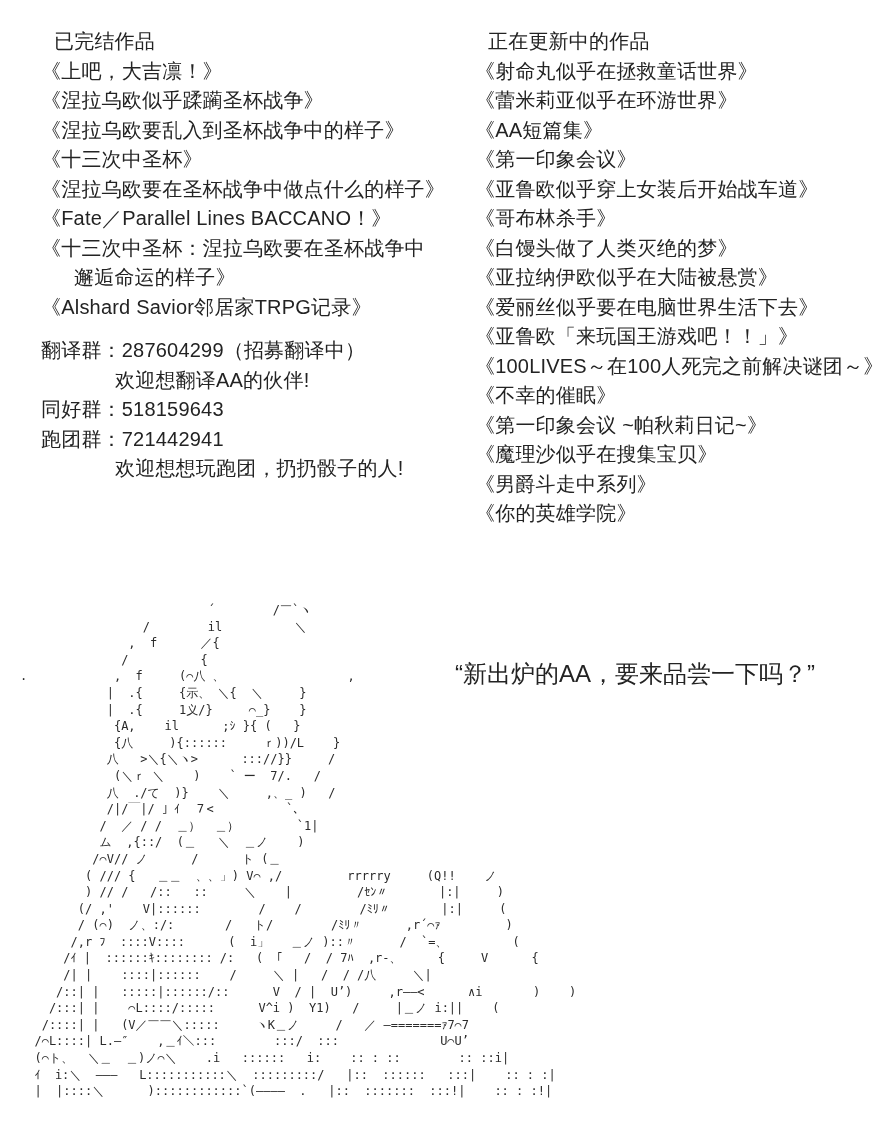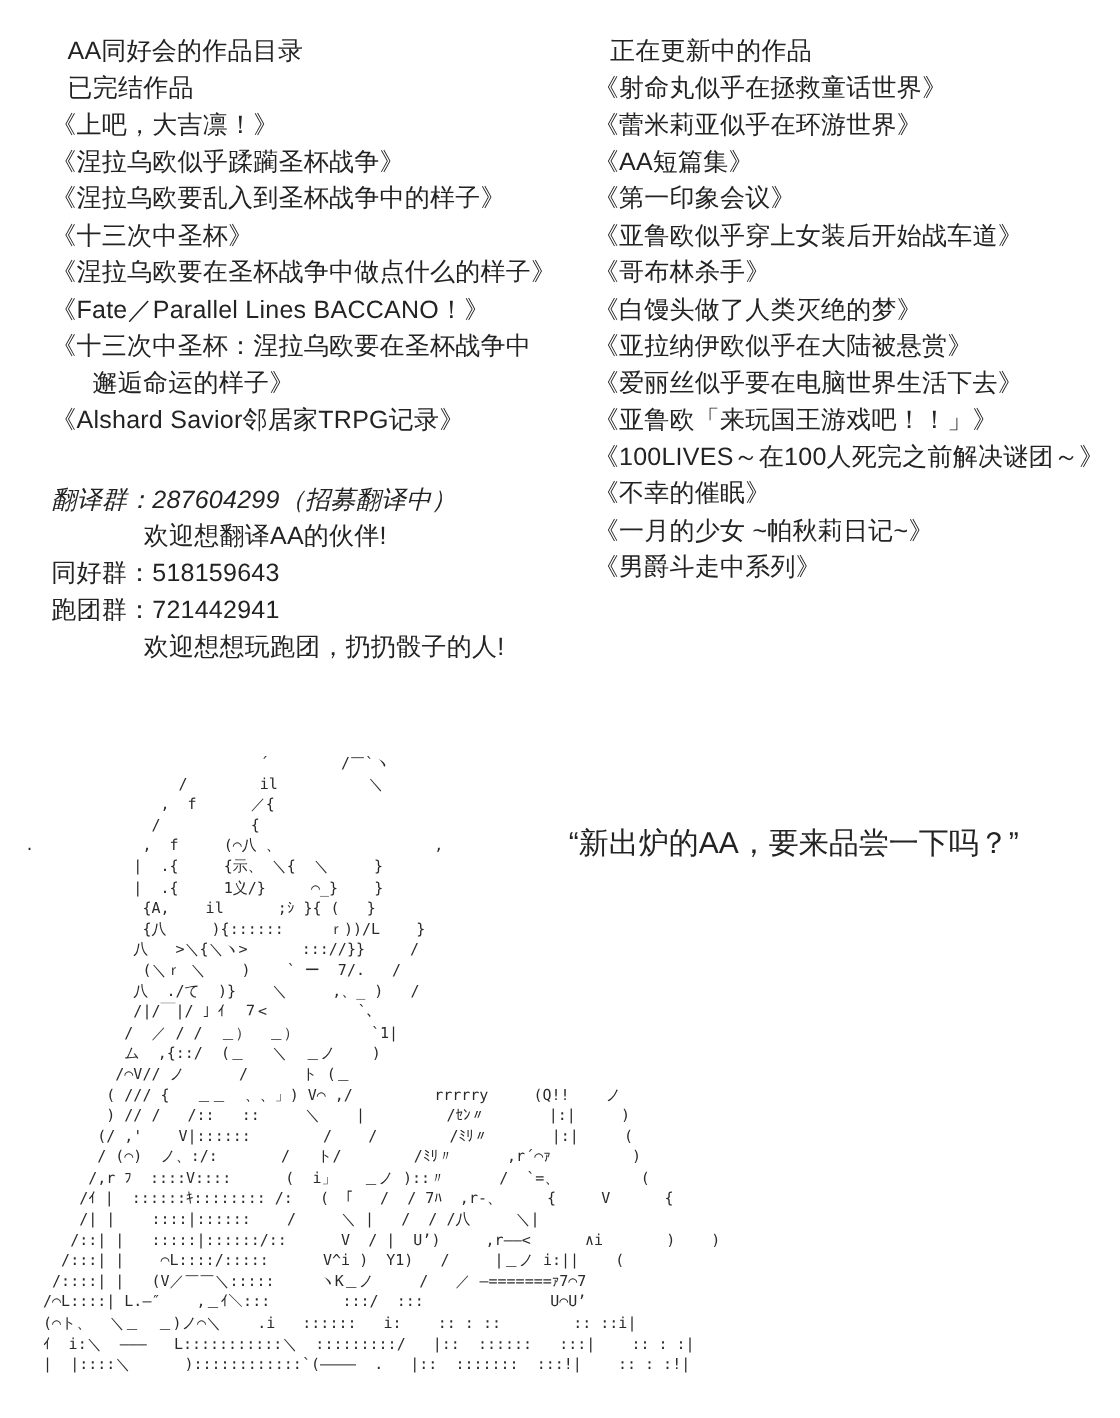--- a/index.html
+++ b/index.html
@@ -17,21 +17,21 @@
     font-size:20px;
     line-height:29.5px;
     white-space:nowrap;
     letter-spacing:0.2px;
   }
   .col-left{left:41px;}
   .col-right{left:475px;}
   .line{height:29.5px;}
   .line.header{padding-left:13px;}
   .line.wrap{padding-left:33px;}
-  .line.group-first{margin-top:34px;font-style:italic;}
+  .line.group-first{margin-top:14px;}
   .line.note{padding-left:74px;}
   .quote{
     position:absolute;
     left:455px;top:658px;
     font-size:24px;
     white-space:nowrap;
   }
   .aa{
     position:absolute;
     left:20px;top:602px;
@@ -42,21 +42,20 @@
     color:#2a2a2a;
     white-space:pre;
   }
 </style>
 </head>
 <body>
 
 <div class="page">
 
   <div class="col col-left">
-      <div class="line header">AA同好会的作品目录</div>
       <div class="line header">已完结作品</div>
       <div class="line item">《上吧，大吉凛！》</div>
       <div class="line item">《涅拉乌欧似乎蹂躏圣杯战争》</div>
       <div class="line item">《涅拉乌欧要乱入到圣杯战争中的样子》</div>
       <div class="line item">《十三次中圣杯》</div>
       <div class="line item">《涅拉乌欧要在圣杯战争中做点什么的样子》</div>
       <div class="line item">《Fate／Parallel Lines BACCANO！》</div>
       <div class="line item">《十三次中圣杯：涅拉乌欧要在圣杯战争中</div>
       <div class="line wrap">邂逅命运的样子》</div>
       <div class="line item">《Alshard Savior邻居家TRPG记录》</div>
@@ -74,22 +73,24 @@
       <div class="line item">《AA短篇集》</div>
       <div class="line item">《第一印象会议》</div>
       <div class="line item">《亚鲁欧似乎穿上女装后开始战车道》</div>
       <div class="line item">《哥布林杀手》</div>
       <div class="line item">《白馒头做了人类灭绝的梦》</div>
       <div class="line item">《亚拉纳伊欧似乎在大陆被悬赏》</div>
       <div class="line item">《爱丽丝似乎要在电脑世界生活下去》</div>
       <div class="line item">《亚鲁欧「来玩国王游戏吧！！」》</div>
       <div class="line item">《100LIVES～在100人死完之前解决谜团～》</div>
       <div class="line item">《不幸的催眠》</div>
-      <div class="line item">《一月的少女 ~帕秋莉日记~》</div>
+      <div class="line item">《第一印象会议 ~帕秋莉日记~》</div>
+      <div class="line item">《魔理沙似乎在搜集宝贝》</div>
       <div class="line item">《男爵斗走中系列》</div>
+      <div class="line item">《你的英雄学院》</div>
     </div>
 
   <div class="quote">“新出炉的AA，要来品尝一下吗？”</div>
 
   <pre class="aa">                          ´        /￣`ヽ
                  /        il          ＼
                ,  f      ／{
               /          {
 .            ,  f     (⌒八 、                 ,
             |  .{     {示、 ＼{  ＼     }

